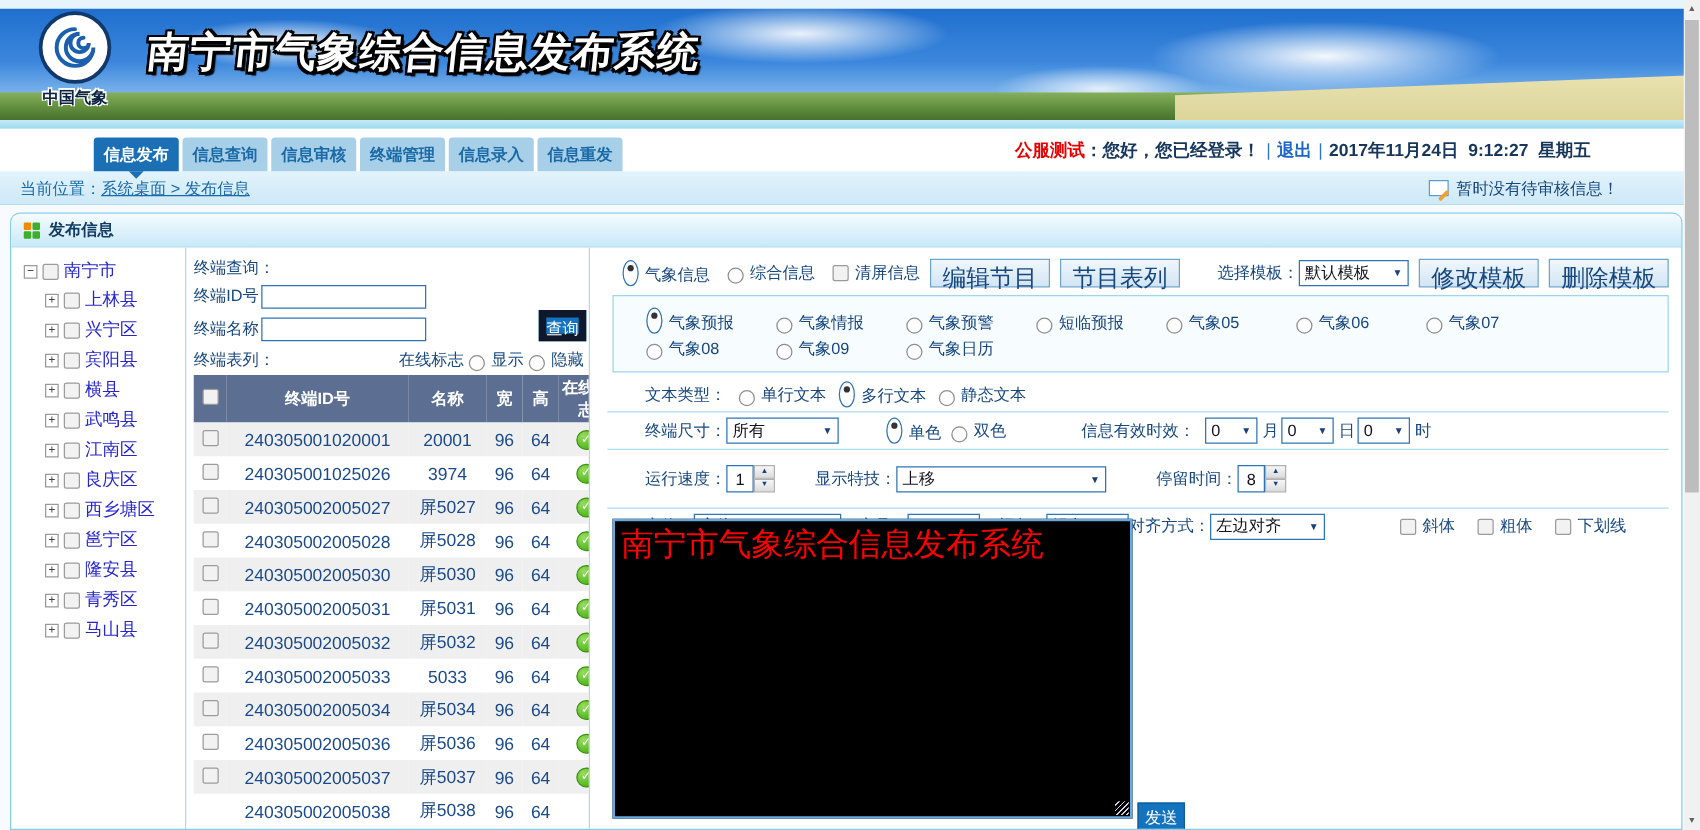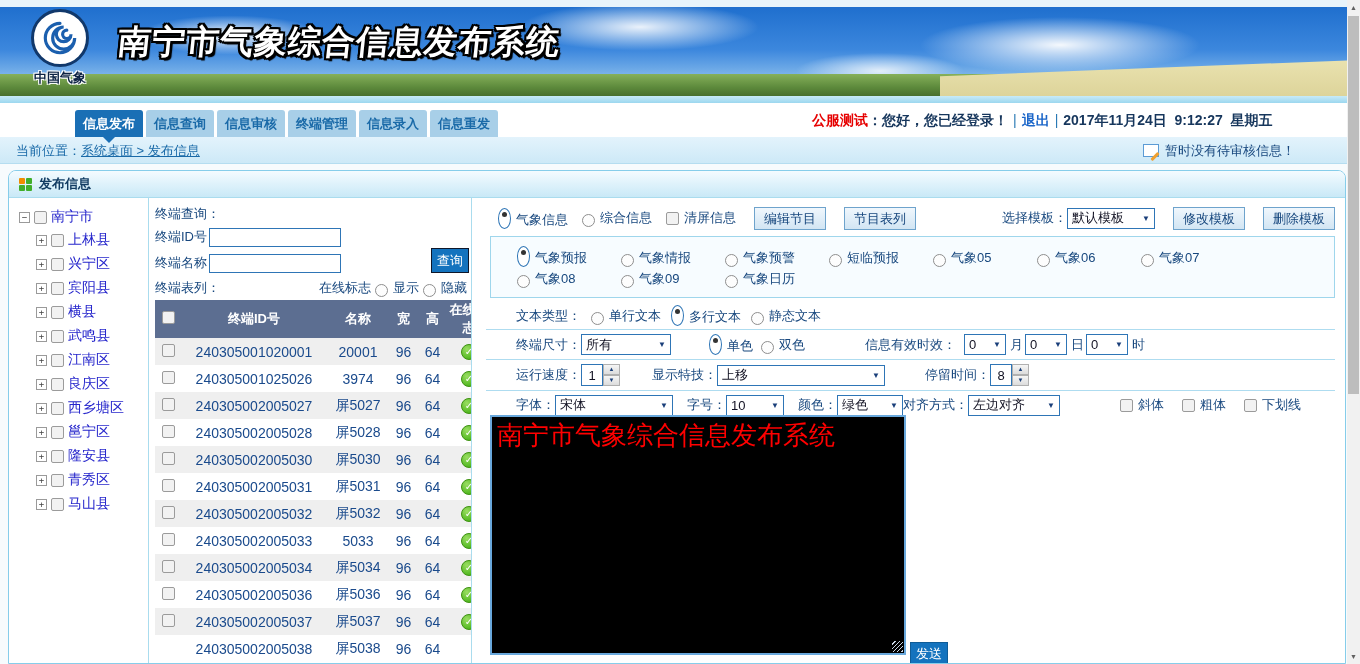--- a/index.html
+++ b/index.html
@@ -76,21 +76,21 @@
   .chk { width:13px; height:13px; border:1px solid #9b9b9b; background:#f2f2f2; border-radius:2px;
     display:inline-block; flex:none; }
 
   
   .col-mid { width:324px; border-left:1px solid #aadcee; border-right:1px solid #aadcee;
     padding:6px 4px 0 6px; position:relative; overflow:hidden; }
   .q-label { font-size:13px; color:#17477e; height:20px; line-height:20px; }
   .form-row { display:flex; align-items:center; height:26px; font-size:13px; color:#17477e; }
   .form-row input { width:132px; height:19px; border:1px solid #2e75b6; margin-left:2px; font-size:13px; padding:0 3px; outline:none; color:#123; }
   .btn-query { position:absolute; right:2px; top:50px; width:38px; height:25px; background:#1473be; color:#fff;
-    border:1px solid #0f172a; font-size:13px; cursor:pointer; }
+    border:6px solid #0f172a; font-size:13px; cursor:pointer; }
   .list-row { display:flex; align-items:center; height:24px; font-size:13px; color:#17477e; gap:4px; }
   .list-row .flag { margin-left:auto; display:flex; align-items:center; gap:4px; }
   .rdo { width:13px; height:13px; border-radius:50%; border:1px solid #8e8e8e; background:#fdfdfd;
     display:inline-block; position:relative; flex:none; }
   .rdo.sel::after { content:''; position:absolute; left:3px; top:3px; width:5px; height:5px; border-radius:50%; background:#333; }
   .term-table { width:100%; border-collapse:collapse; font-size:14px; table-layout:fixed; }
   .term-table th { background:#5c6e91; color:#fff; font-size:13px; font-weight:bold; height:38px; padding:0 1px; }
   .term-table td { height:27px; color:#1a4a8c; text-align:center; padding:0; }
   .term-table tbody tr:nth-child(odd) { background:#efefef; }
   .online-dot { display:inline-flex; align-items:center; justify-content:center; width:16px; height:16px;
@@ -98,31 +98,31 @@
     border:1px solid #3f9213; color:#fff; font-size:10px; line-height:1; vertical-align:middle; }
 
   
   .col-right { flex:1; padding:8px 10px 0 14px; position:relative; overflow:hidden; font-size:13px; color:#17477e; }
   .hgroup { display:inline-flex; align-items:center; gap:14px; }
   .ropt { display:inline-flex; align-items:flex-end; gap:5px; cursor:pointer; color:#17477e; }
   .copt { display:inline-flex; align-items:center; gap:5px; cursor:pointer; color:#17477e; }
   .row-a { display:flex; align-items:center; height:24px; margin-left:12px; }
   .row-a .copt { margin-left:14px; }
   .btn { background:linear-gradient(180deg,#f0f7fd,#d2e5f3); border:1px solid #6ea3cc; color:#17477e;
-    font-size:13px; padding:2px 9px; margin-left:18px; cursor:pointer; height:23px; }
+    font-size:19px; padding:2px 9px; margin-left:8px; cursor:pointer; height:23px; }
   .tpl-group { margin-left:auto; display:flex; align-items:center; }
   .type-box { border:1px solid #9fd6ec; background:#f7fcff; margin:6px 0 0 4px; width:845px;
     padding:9px 0 9px 26px; display:flex; flex-wrap:wrap; }
   .type-box .ropt { width:104px; height:21px; }
   .sel { display:inline-flex; align-items:center; justify-content:space-between; border:1px solid #2e75b6;
     background:#fff; height:21px; padding:0 4px; font-size:13px; color:#112; cursor:pointer; }
   .caret { color:#1a3f7a; font-size:8px; margin-left:4px; }
   .row-c { display:flex; align-items:center; height:25px; margin:5px 0 0 30px; gap:10px; }
   .row-d { display:flex; align-items:center; height:27px; margin-left:30px; }
-  .row-e { display:flex; align-items:center; height:28px; margin-left:30px; }
+  .row-e { display:flex; align-items:center; height:44px; margin-left:30px; }
   .row-f { display:flex; align-items:center; height:26px; margin-left:30px; }
   .divider { height:1px; background:#aedcf0; margin:1px 0; }
   .spin { display:inline-flex; height:22px; }
   .spin-val { width:22px; border:1px solid #2e75b6; background:#fff; color:#112; font-size:13px;
     display:flex; align-items:center; justify-content:center; }
   .spin-btns { display:flex; flex-direction:column; width:17px; }
   .spin-btns span { flex:1; background:linear-gradient(180deg,#f6f6f6,#dcdcdc); border:1px solid #b0b0b0;
     font-size:6px; color:#1a3f7a; text-align:center; line-height:9px; cursor:pointer; }
   .checks { display:flex; gap:18px; margin-left:60px; }
   .preview { position:absolute; left:18px; top:217px; width:416px; height:240px; background:#000;

